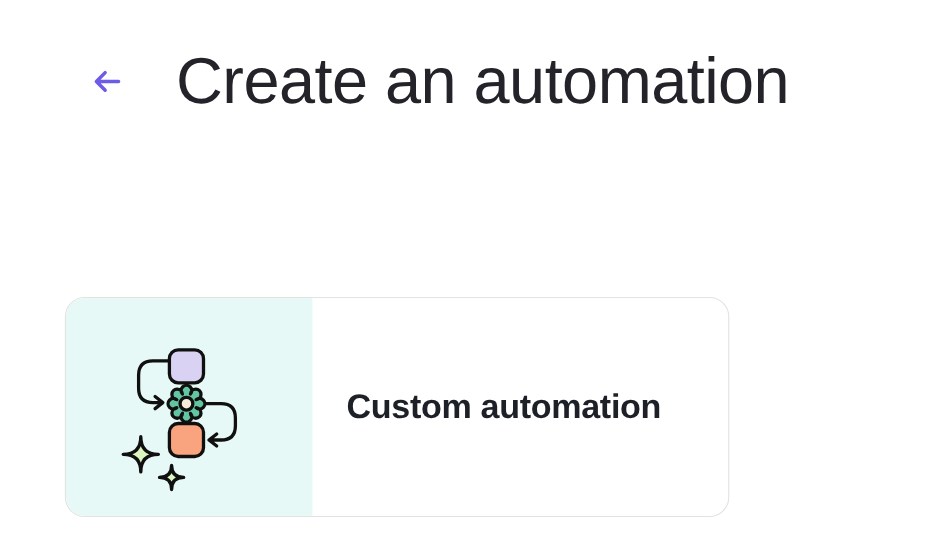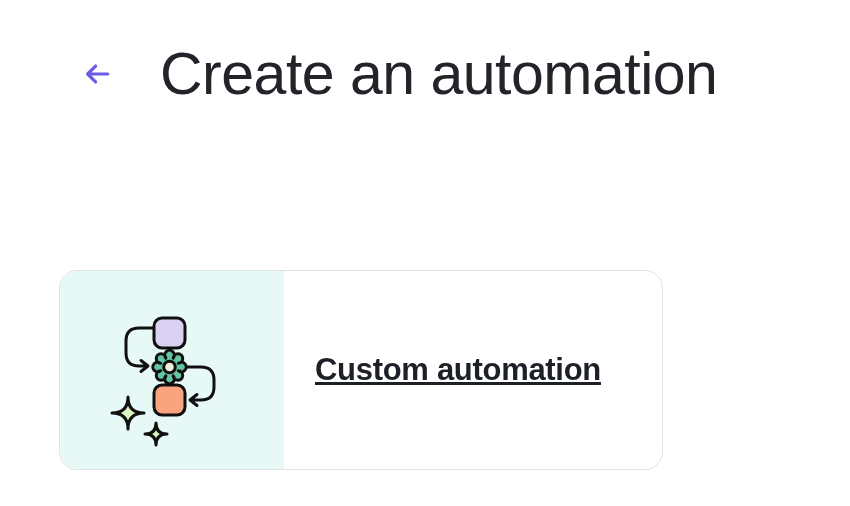--- a/index.html
+++ b/index.html
@@ -95,21 +95,20 @@
   .card-label {
     flex: 1;
     display: flex;
     align-items: center;
     padding-left: 31px;
     font-size: 31px;
     font-weight: 700;
     letter-spacing: -0.3px;
     color: #1d2026;
     white-space: nowrap;
-    text-decoration: underline;
   }
 </style>
 </head>
 <body>
 
 <div class="page">
 
   <div class="header">
     <button class="back-btn">
       <svg viewBox="0 0 32 32">

